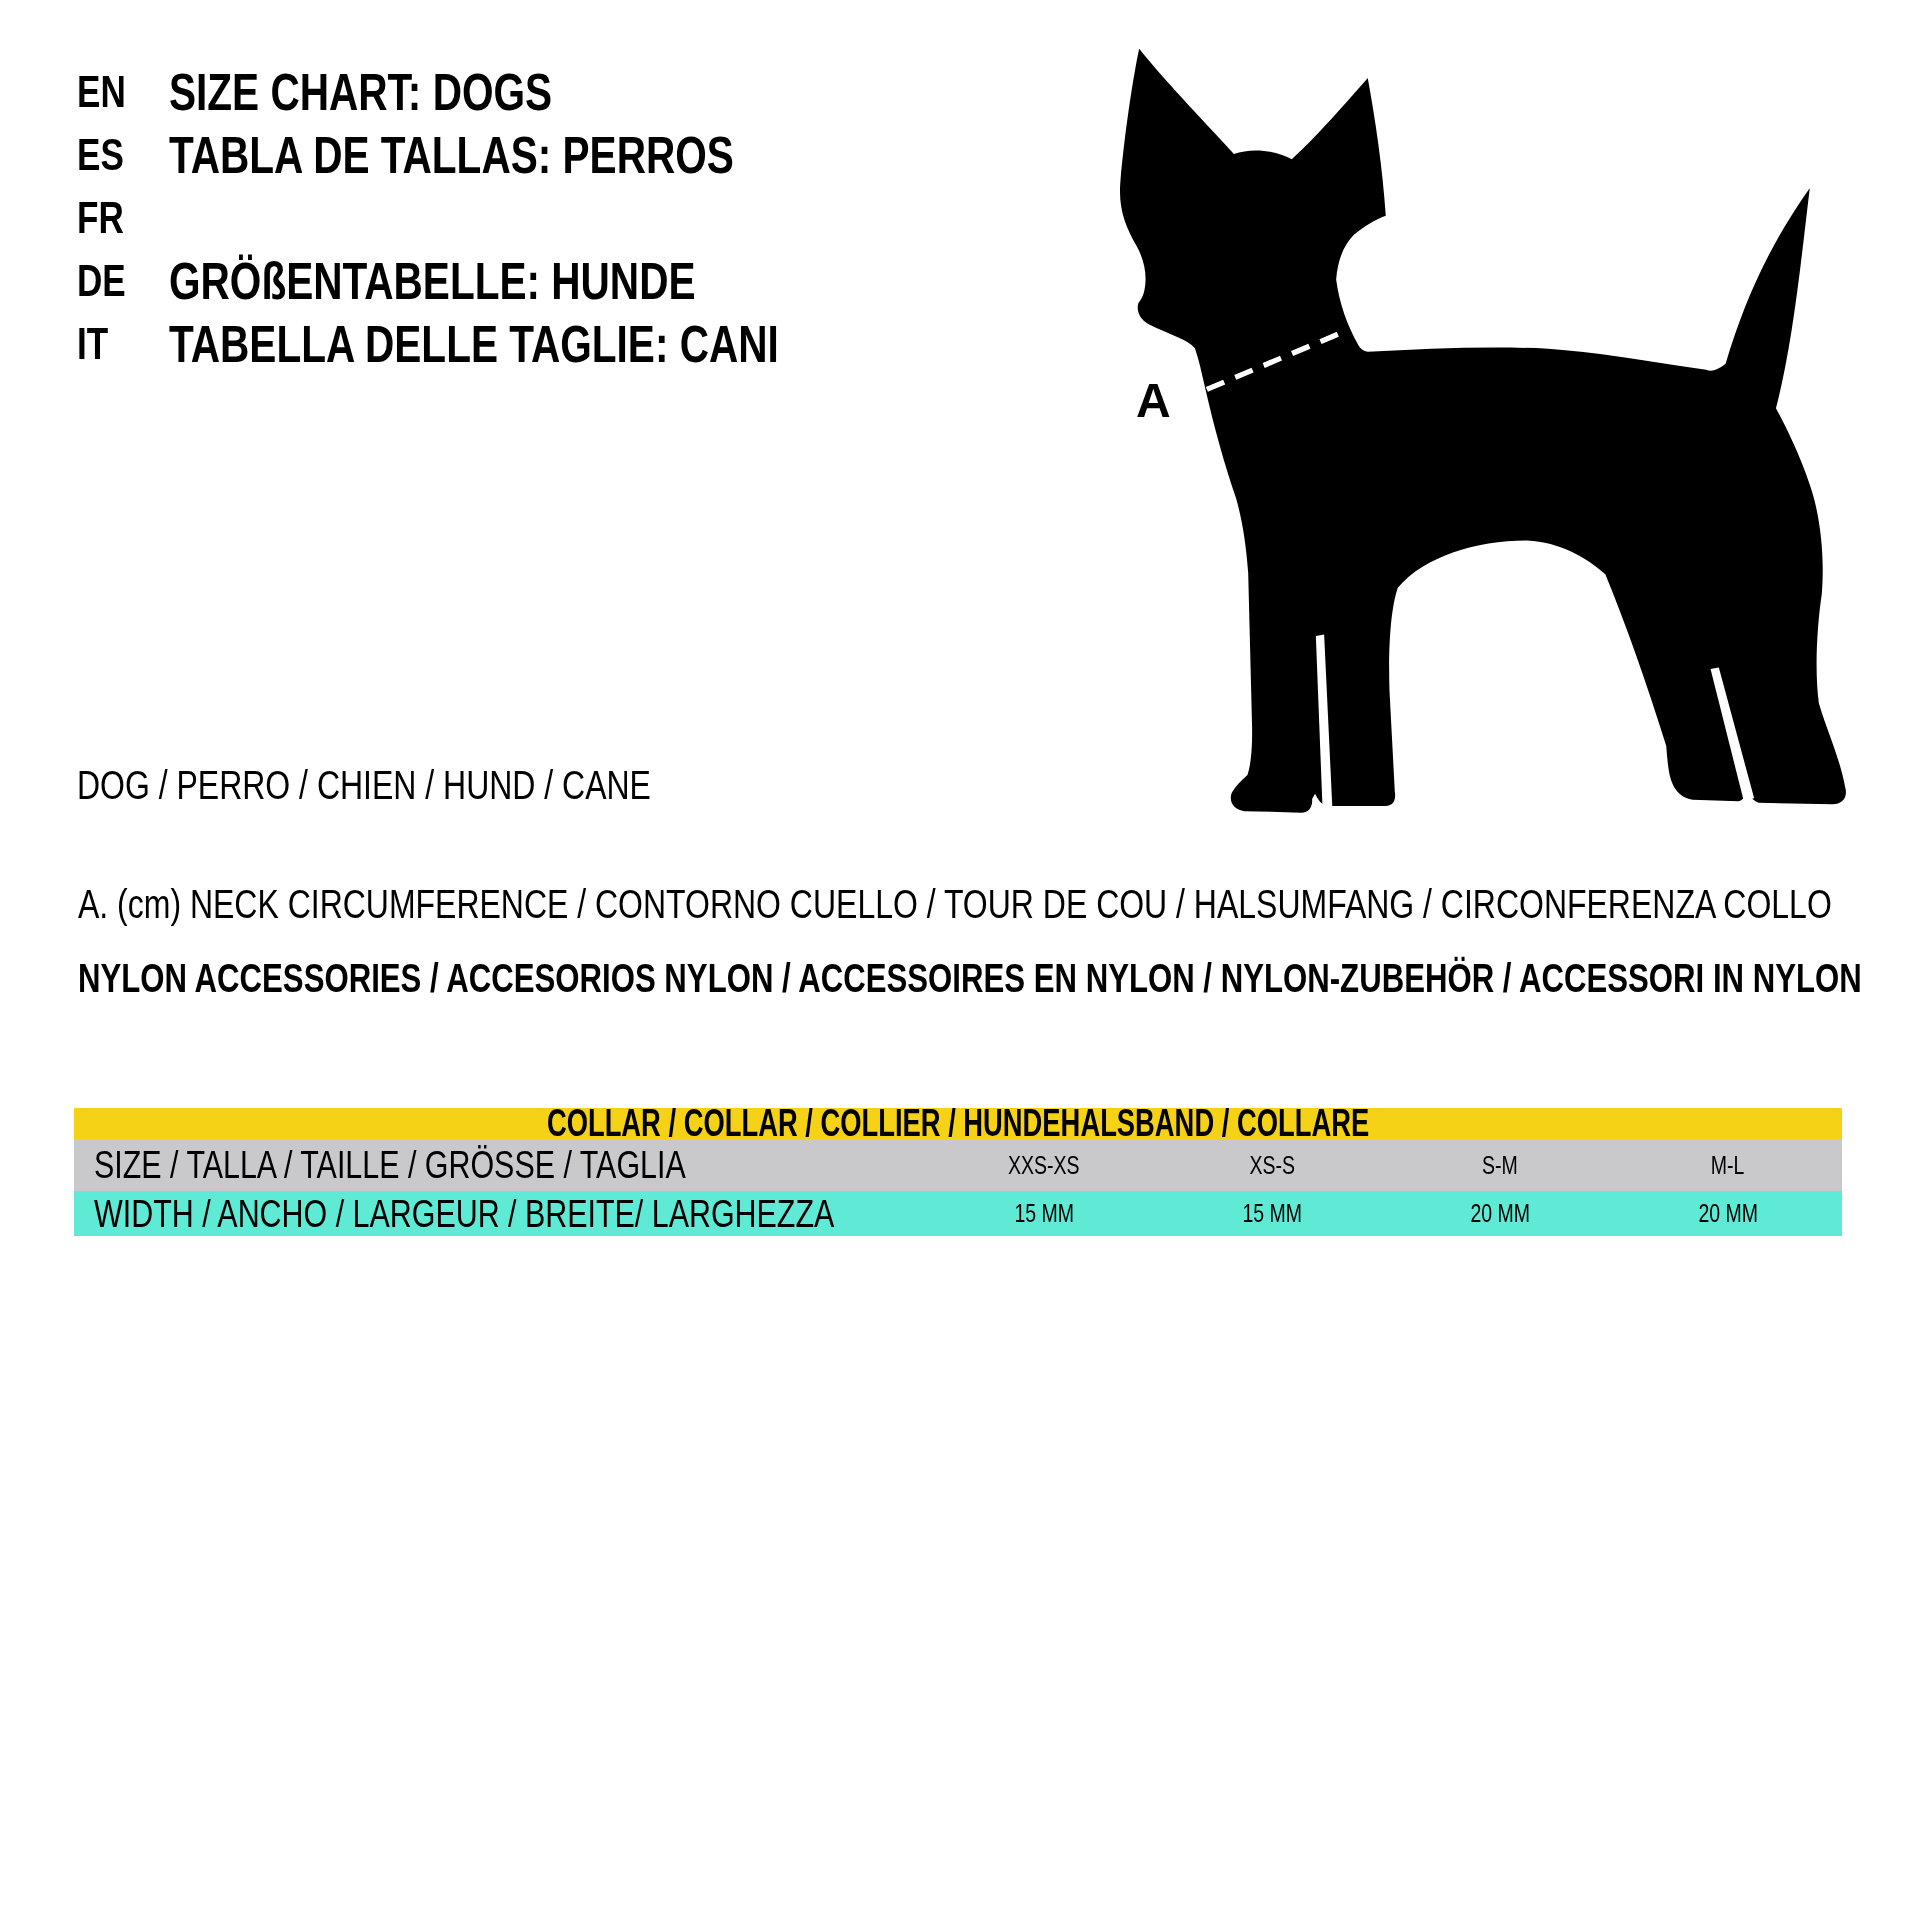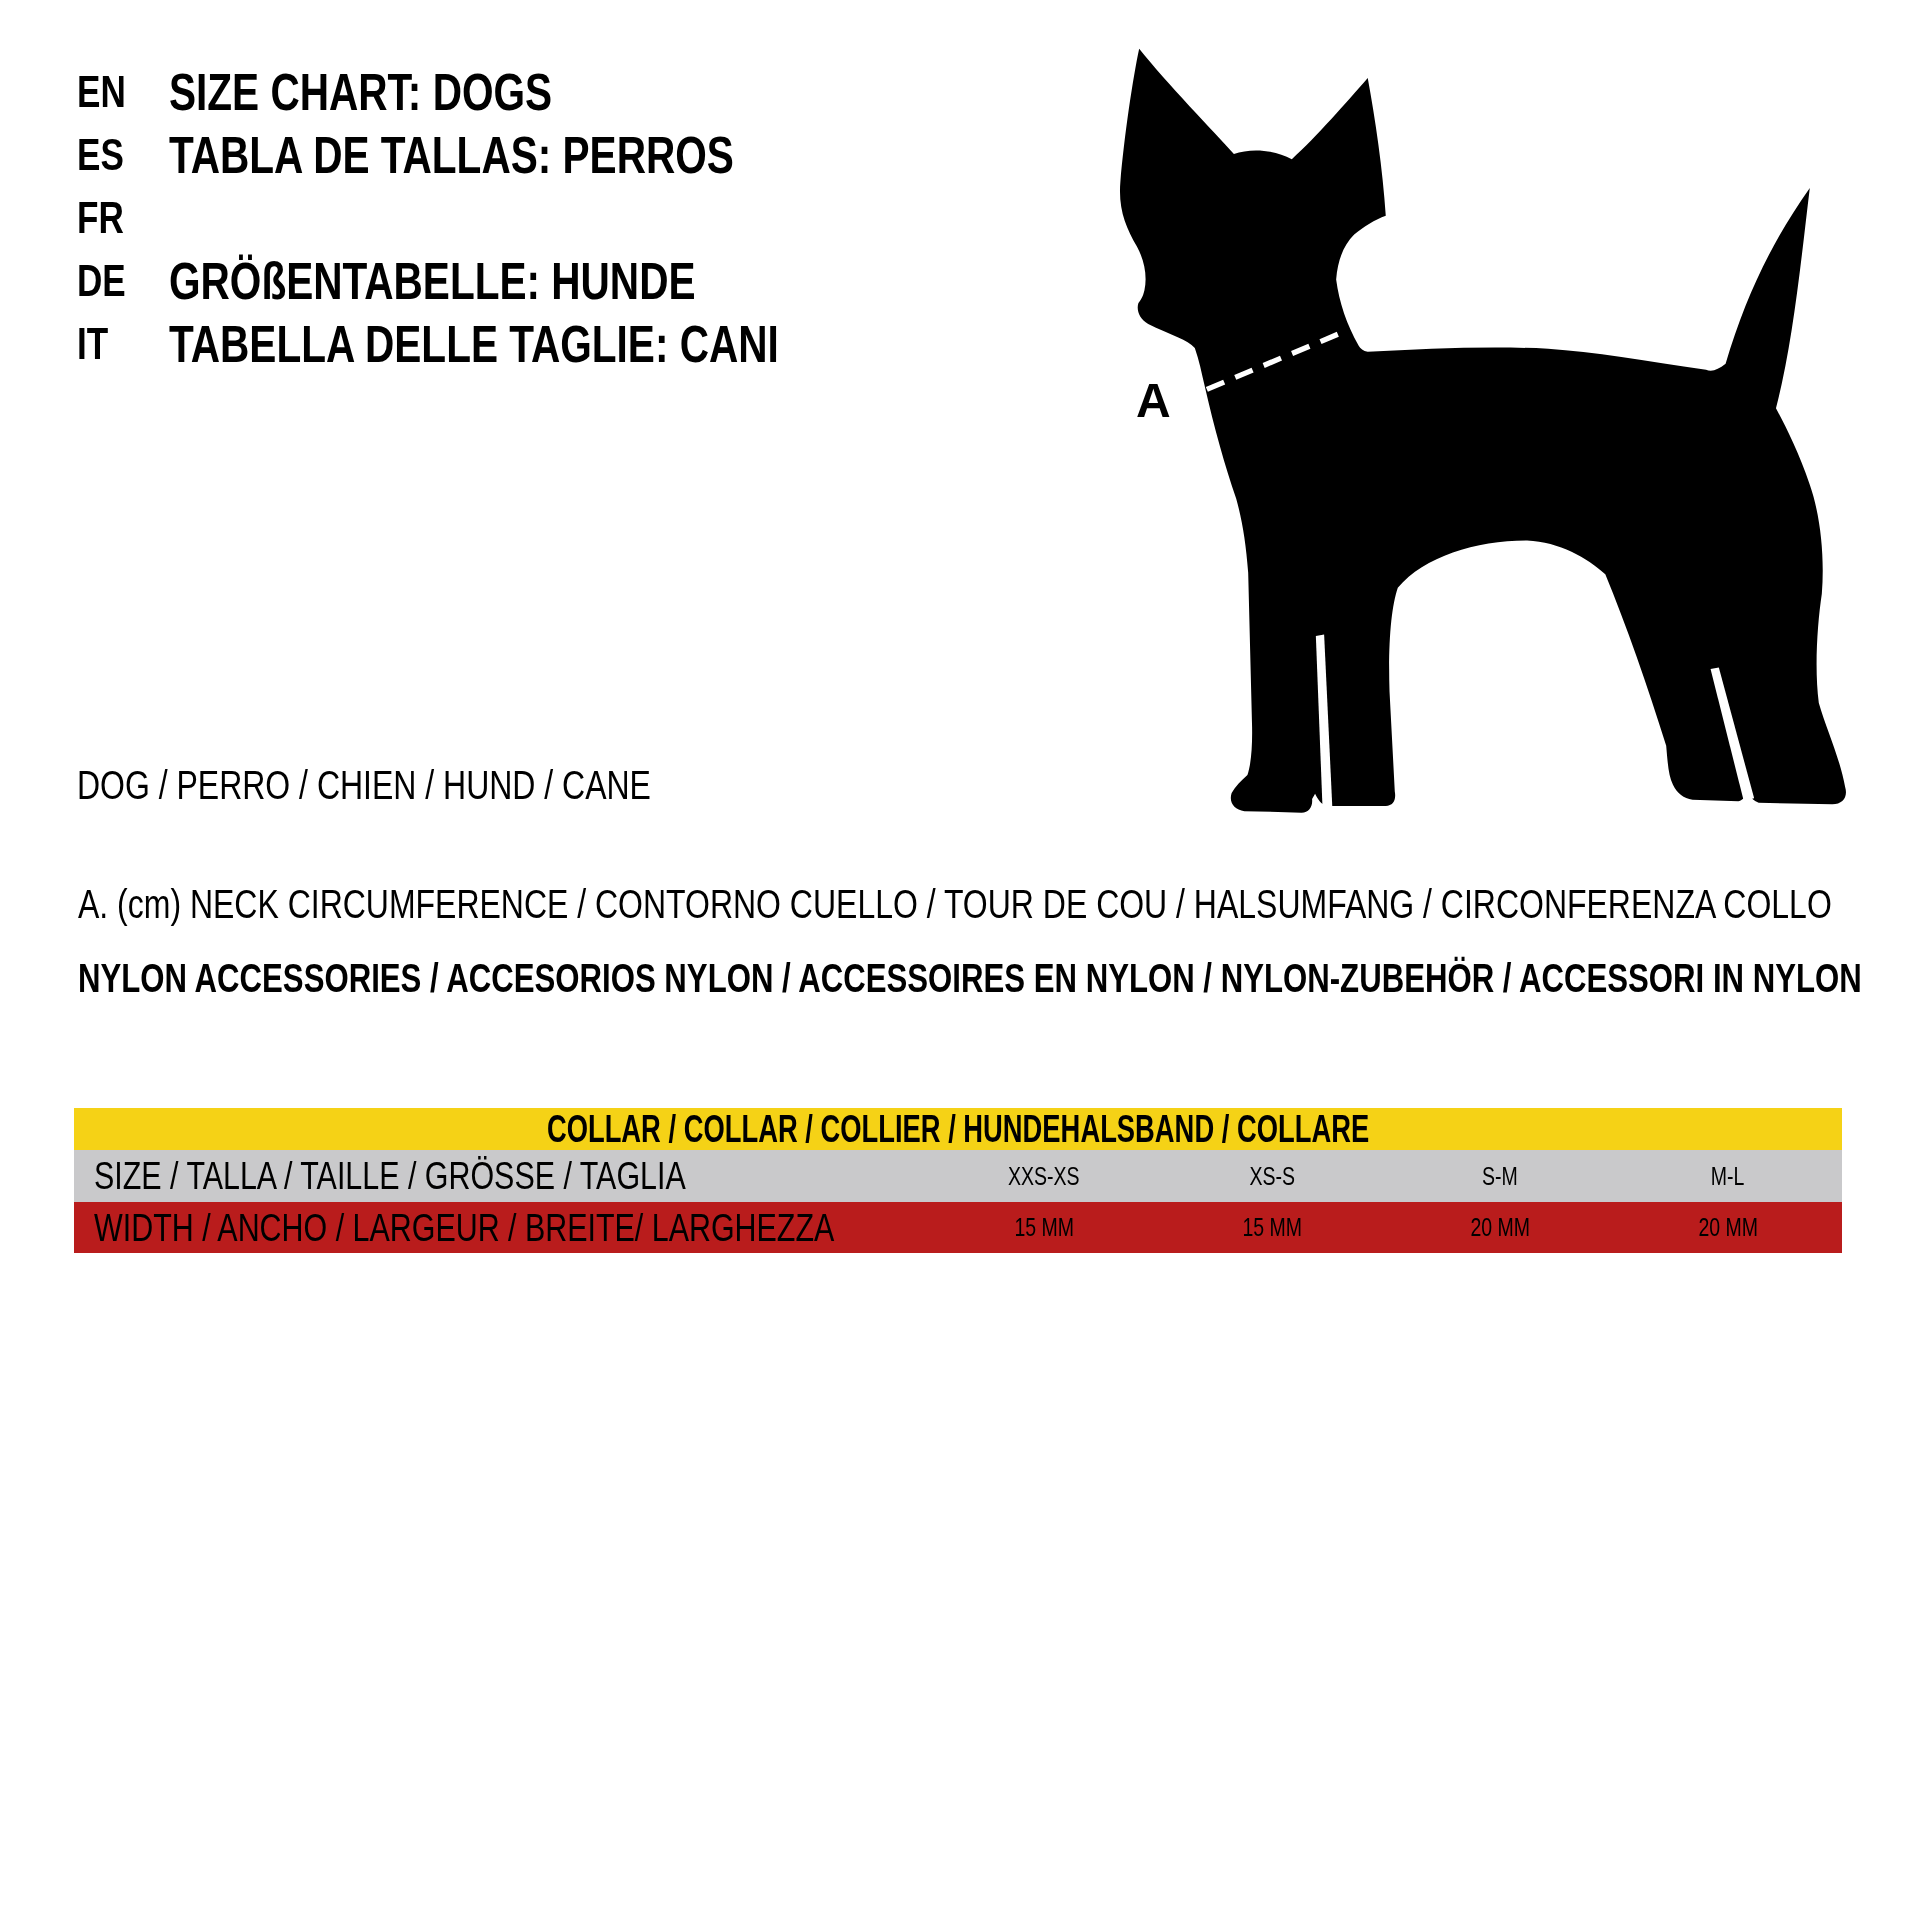--- a/index.html
+++ b/index.html
@@ -29,27 +29,27 @@
   .dog-figure { position: absolute; left: 1067px; top: 30px; width: 827px; height: 827px; }
   .measure-a  { position: absolute; left: 1136px; top: 373px; font-size: 48px; font-weight: 700; }
 
   .caption  { position: absolute; left: 77px; top: 762px; font-size: 41px; }
   .note     { position: absolute; left: 78px; top: 881px; font-size: 41px; }
   .material { position: absolute; left: 78px; top: 955px; font-size: 41px; font-weight: 700; }
 
   
   .sizetable { position: absolute; left: 74px; top: 1108px; width: 1768px; }
   .thead {
-    height: 42px; background: #F5D216;
+    height: 31px; background: #F5D216;
     display: flex; align-items: center; justify-content: center;
     font-size: 38px; font-weight: 700;
   }
   .trow { display: grid; grid-template-columns: 856px repeat(4, 1fr); }
   .trow.gray  { background: #C9C9CB; height: 52px; }
-  .trow.white { background: #b91c1c; height: 51px; }
+  .trow.white { background: #5eead4; height: 45px; }
   .trow.light { background: #F0F0F1; height: 44px; }
   .tlabel { display: flex; align-items: center; padding-left: 19.5px; font-size: 39px; }
   .tcell  { display: flex; align-items: center; justify-content: center; font-size: 25px; }
 </style>
 </head>
 <body>
 
 <div class="page">
 
   <div class="langs">

